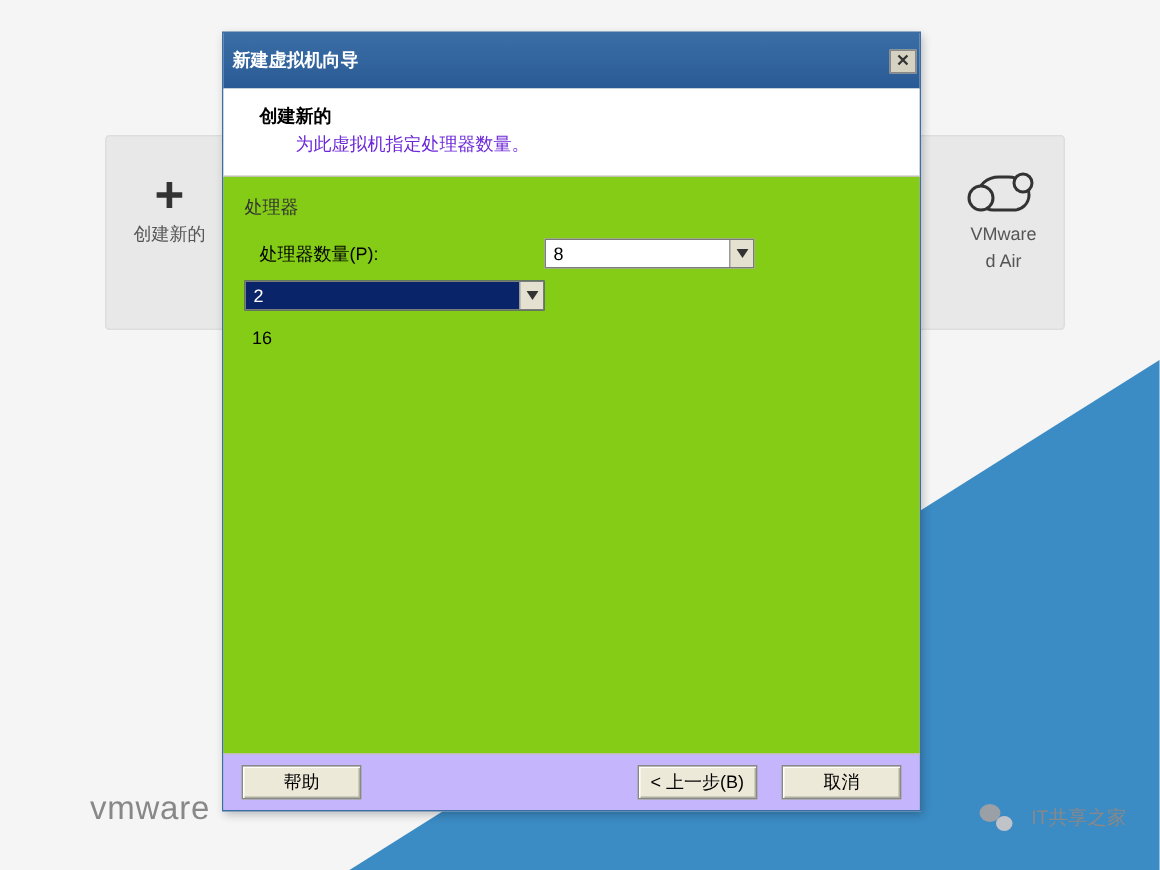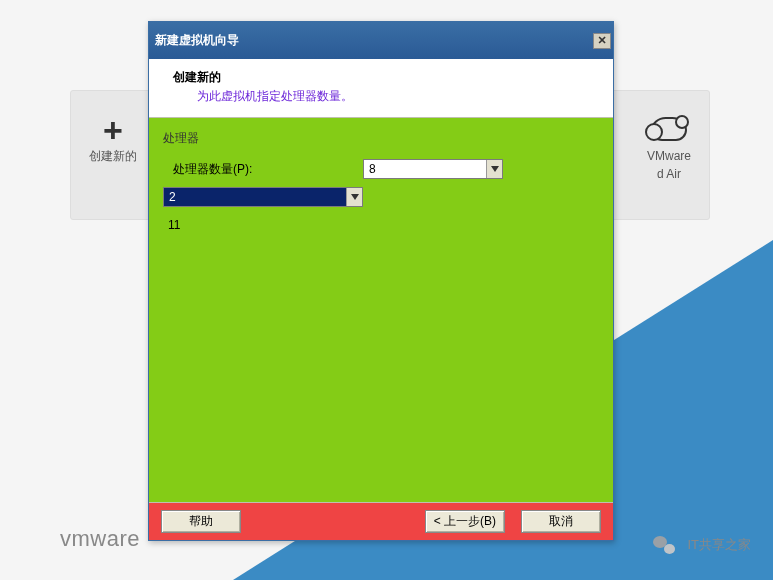--- a/index.html
+++ b/index.html
@@ -119,21 +119,21 @@
     display:flex; align-items:center; justify-content:center;
   }
   .arrow svg { width:8px; height:6px; }
   .total-row .val-cell { padding-left: 5px; }
 
   .footer {
     display: flex; align-items: center;
     padding: 7px 12px;
     gap: 6px;
     border-top: 1px solid #c0c0b0;
-    background: #ef4444;
+    background: #c4b5fd;
   }
   .footer .spacer { flex:1; }
   .btn {
     min-width: 80px; height: 23px;
     background: #ece9d8;
     border: 1px solid #888;
     box-shadow: inset 1px 1px 0 #fff, inset -1px -1px 0 #b0b0a0;
     font-size: 12px;
     cursor: pointer;
     padding: 0 8px;
@@ -190,21 +190,21 @@
         <div class="val">2</div>
         <div class="arrow">
           <svg viewBox="0 0 8 6">
               <path d="M0 0 L8 0 L4 6 Z" fill="#333"></path>
             </svg>
         </div>
       </div>
     </div>
 
     <div class="row total-row">
-      <div class="val-cell">11</div>
+      <div class="val-cell">16</div>
     </div>
   </div>
 
   <div class="footer">
     <button class="btn">帮助</button>
     <div class="spacer"></div>
     <button class="btn">&lt; 上一步(B)</button>
     <button class="btn" style="margin-left:10px">取消</button>
   </div>
 </div>

